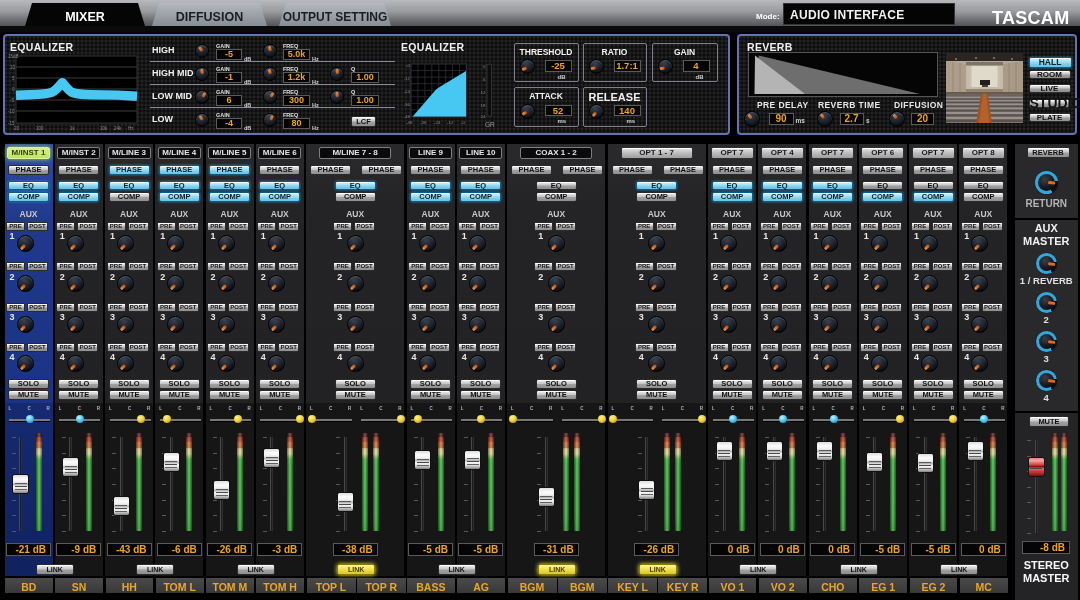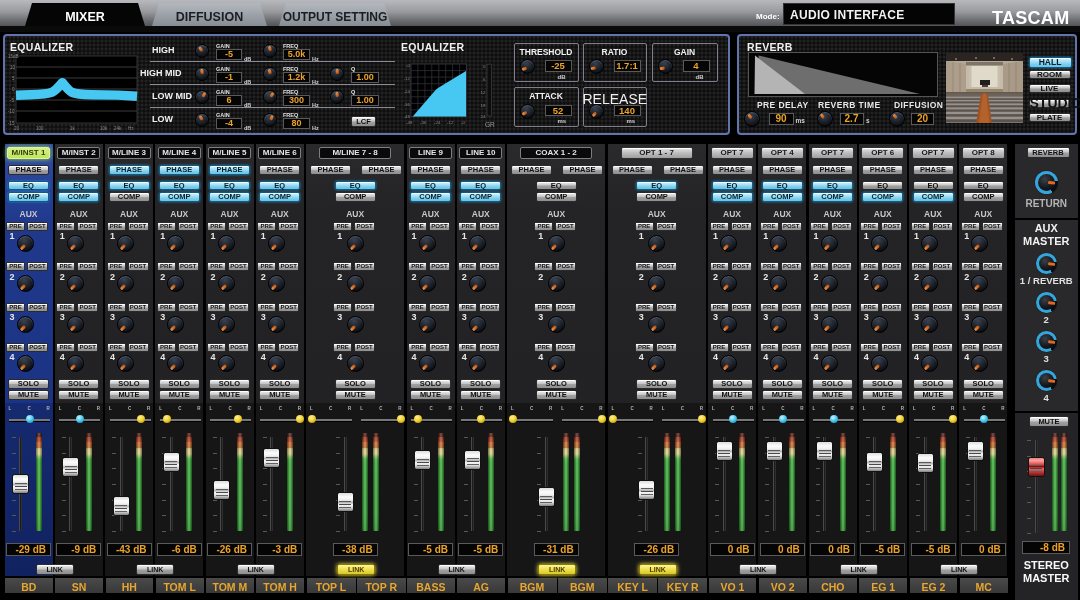--- a/index.html
+++ b/index.html
@@ -90,21 +90,21 @@
 <div class="ab" style="left:216px;top:42.5px;font-size:5.5px;font-weight:bold;color:#e0e0e0;white-space:nowrap">GAIN</div>
 <div class="disp" style="left:216px;top:49.0px;width:26px;height:11px;font-size:9px;line-height:9px;text-align:center;">-5</div>
 <div class="ab" style="left:244px;top:55.5px;font-size:5.5px;font-weight:bold;color:#d0d0d0;white-space:nowrap">dB</div>
 <div class="knob" style="left:263.0px;top:43.5px;width:14px;height:14px">
     <div class="kp" style="transform-origin:50% 117%;transform:rotate(-14deg)"></div>
   </div>
 <div class="ab" style="left:283px;top:42.5px;font-size:5.5px;font-weight:bold;color:#e0e0e0;white-space:nowrap">FREQ</div>
 <div class="disp" style="left:283px;top:49.0px;width:27px;height:11px;font-size:9px;line-height:9px;text-align:center;">5.0k</div>
 <div class="ab" style="left:312px;top:55.5px;font-size:5.5px;font-weight:bold;color:#d0d0d0;white-space:nowrap">Hz</div>
 <div class="ab" style="left:150px;top:61.0px;width:245px;height:1px;background:#8a8a96"></div>
-<div class="ab" style="left:140px;top:68.0px;font-size:9px;font-weight:bold;color:#f0f0f0;white-space:nowrap">HIGH MID</div>
+<div class="ab" style="left:152px;top:68.0px;font-size:9px;font-weight:bold;color:#f0f0f0;white-space:nowrap">HIGH MID</div>
 <div class="knob" style="left:195.0px;top:66.5px;width:14px;height:14px">
     <div class="kp" style="transform-origin:50% 117%;transform:rotate(-10deg)"></div>
   </div>
 <div class="ab" style="left:216px;top:65.5px;font-size:5.5px;font-weight:bold;color:#e0e0e0;white-space:nowrap">GAIN</div>
 <div class="disp" style="left:216px;top:72.0px;width:26px;height:11px;font-size:9px;line-height:9px;text-align:center;">-1</div>
 <div class="ab" style="left:244px;top:78.5px;font-size:5.5px;font-weight:bold;color:#d0d0d0;white-space:nowrap">dB</div>
 <div class="knob" style="left:263.0px;top:66.5px;width:14px;height:14px">
     <div class="kp" style="transform-origin:50% 117%;transform:rotate(-16deg)"></div>
   </div>
 <div class="ab" style="left:283px;top:65.5px;font-size:5.5px;font-weight:bold;color:#e0e0e0;white-space:nowrap">FREQ</div>
@@ -214,21 +214,21 @@
 <div class="disp" style="left:682.5px;top:60.0px;width:27px;height:11.5px;font-size:9.5px;line-height:9.5px;text-align:center;">4</div>
 <div class="ab" style="left:695.5px;top:73.5px;font-size:6px;font-weight:bold;color:#d0d0d0;white-space:nowrap">dB</div>
 <div class="ab" style="left:513.5px;top:87px;width:65px;height:40px;border:1px solid #7e7e8c;border-radius:2px"></div>
 <div class="ab" style="left:513.5px;top:91px;width:65px;text-align:center;font-size:8.5px;font-weight:bold;color:#f0f0f0;white-space:nowrap">ATTACK</div>
 <div class="knob" style="left:520.0px;top:103.5px;width:15px;height:15px">
     <div class="kp" style="transform-origin:50% 117%;transform:rotate(-115deg)"></div>
   </div>
 <div class="disp" style="left:544.5px;top:104.5px;width:27px;height:11.5px;font-size:9.5px;line-height:9.5px;text-align:center;">52</div>
 <div class="ab" style="left:557.5px;top:118px;font-size:6px;font-weight:bold;color:#d0d0d0;white-space:nowrap">ms</div>
 <div class="ab" style="left:582.5px;top:87px;width:64px;height:40px;border:1px solid #7e7e8c;border-radius:2px"></div>
-<div class="ab" style="left:582.5px;top:91px;width:64px;text-align:center;font-size:14px;font-weight:normal;color:#f0f0f0;white-space:nowrap">RELEASE</div>
+<div class="ab" style="left:582.5px;top:91px;width:64px;text-align:center;font-size:11px;font-weight:bold;color:#f0f0f0;white-space:nowrap">RELEASE</div>
 <div class="knob" style="left:589.0px;top:103.5px;width:15px;height:15px">
     <div class="kp" style="transform-origin:50% 117%;transform:rotate(-140deg)"></div>
   </div>
 <div class="disp" style="left:613.5px;top:104.5px;width:27px;height:11.5px;font-size:9.5px;line-height:9.5px;text-align:center;">140</div>
 <div class="ab" style="left:626.5px;top:118px;font-size:6px;font-weight:bold;color:#d0d0d0;white-space:nowrap">ms</div>
 <div class="ab carbon" style="left:737px;top:34px;width:340px;height:101px;border:2px solid #6174ae;border-radius:4px"></div>
 <div class="ab" style="left:747px;top:41px;letter-spacing:0.3px;font-size:10.5px;font-weight:bold;color:#f0f0f0;white-space:nowrap">REVERB</div>
 <svg class="ab" style="left:748px;top:52px" width="190" height="45" viewBox="0 0 190 45">
 <rect x="0.5" y="0.5" width="189" height="44" fill="#050505" stroke="#555"></rect>
 <polygon points="10.5,3.5 10.5,42 172,42" fill="#6e6e6e"></polygon>
@@ -340,21 +340,21 @@
 <div class="track" style="left:19.0px;top:437px;height:94px"></div>
 <div class="tick" style="left:11.5px;top:437.0px"></div>
 <div class="tick" style="left:11.5px;top:452.6666666666667px"></div>
 <div class="tick" style="left:11.5px;top:468.3333333333333px"></div>
 <div class="tick" style="left:11.5px;top:484.0px"></div>
 <div class="tick" style="left:11.5px;top:499.6666666666667px"></div>
 <div class="tick" style="left:11.5px;top:515.3333333333334px"></div>
 <div class="tick" style="left:11.5px;top:531.0px"></div>
 <div class="cap" style="left:12.0px;top:474px"></div>
 <div class="meter" style="left:35.5px;top:433px;height:97.5px"></div>
-<div class="disp" style="left:6.0px;top:542.5px;width:45px;height:13px;font-size:10px;line-height:11px;text-align:right;padding-right:4px">-29 dB</div>
+<div class="disp" style="left:6.0px;top:542.5px;width:45px;height:13px;font-size:10px;line-height:11px;text-align:right;padding-right:4px">-21 dB</div>
 <div class="seg" style="left:5.0px;width:47.75px"></div>
 <div class="ab" style="left:5.0px;top:580.5px;width:47.75px;text-align:center;font-size:10.5px;font-weight:bold;color:#e8a62e;white-space:nowrap">BD</div>
 <div class="ab" style="left:54.75px;top:144px;width:48.0px;height:259px;background:linear-gradient(180deg,#2a2a2c,#242426 25%,#222224)"></div>
 <div class="ab" style="left:54.75px;top:403px;width:48.0px;height:173px;background:#161617"></div>
 <div class="name" style="left:57.25px;top:147px;width:43px">M/INST 2</div>
 <div class="btn" style="left:58.25px;top:164.5px;width:41px;height:10px;font-size:7.5px;line-height:8px;border-radius:2px">PHASE</div>
 <div class="btnc" style="left:58.25px;top:180.5px;width:41px;height:9.5px;font-size:7.5px;line-height:7.5px">EQ</div>
 <div class="btnc" style="left:58.25px;top:192px;width:41px;height:9.5px;font-size:7.5px;line-height:7.5px">COMP</div>
 <div class="ab" style="left:63.75px;top:208.5px;width:30px;text-align:center;font-size:8.5px;font-weight:bold;color:#c8c8c8;white-space:nowrap">AUX</div>
 <div class="btn" style="left:56.25px;top:221.5px;width:19px;height:9px;font-size:6px;line-height:7.5px;border-radius:1.5px">PRE</div>

